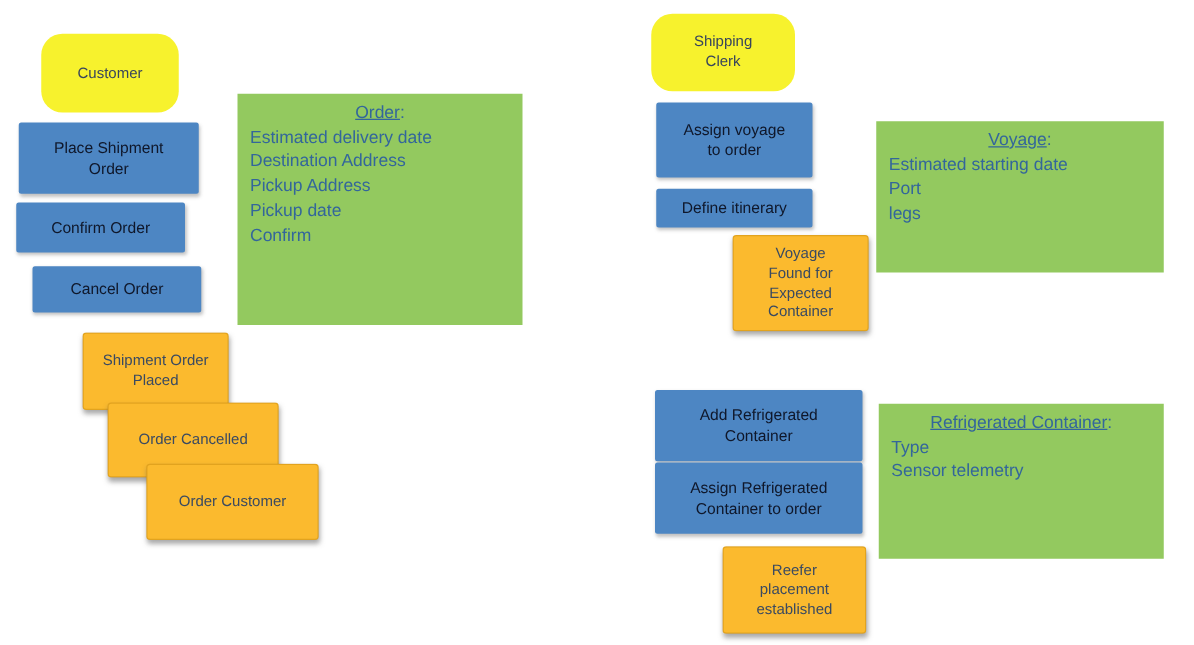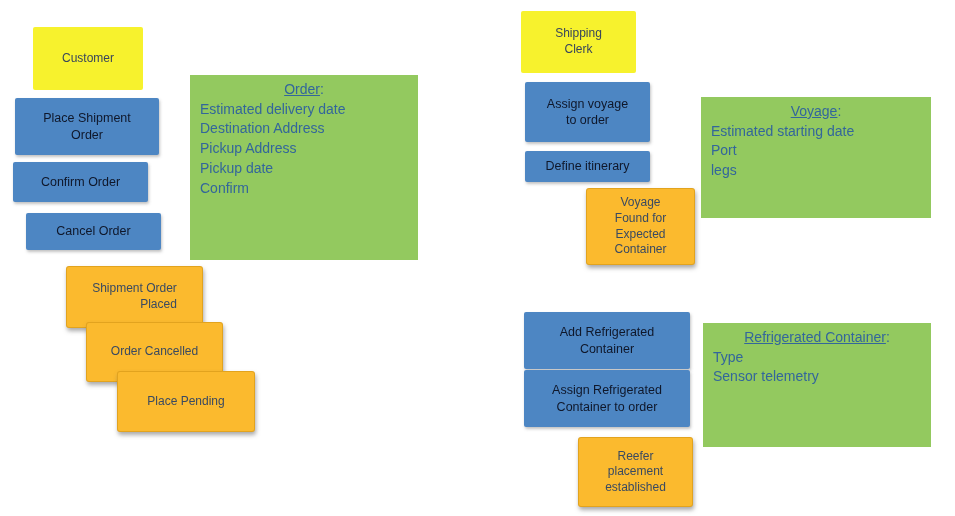--- a/index.html
+++ b/index.html
@@ -23,21 +23,21 @@
     box-sizing: border-box;
     text-align: center;
   }
   .note .txt {
     white-space: pre-line;
     line-height: 1.3;
     padding: 2px 4px;
   }
   .actor {
     background: #F7F22D;
-    border-radius: 2px;
+    border-radius: 17px;
     color: #38455C;
     font-size: 12px;
   }
   .command {
     background: #4D86C3;
     border-radius: 2px;
     color: #0f172a;
     font-size: 12.5px;
     box-shadow: 1px 2px 3px rgba(120,120,120,0.45);
   }
@@ -68,21 +68,21 @@
     text-align: left;
     line-height: 1.42;
   }
 
   
   #n-customer        { left: 33px;  top: 27px;  width: 110px; height: 63px; }
   #n-place-shipment  { left: 15px;  top: 98px;  width: 144px; height: 57px; }
   #n-confirm-order   { left: 13px;  top: 162px; width: 135px; height: 40px; }
   #n-cancel-order    { left: 26px;  top: 213px; width: 135px; height: 37px; }
   #c-order           { left: 190px; top: 75px;  width: 228px; height: 185px; }
-  #n-shipment-placed { left: 66px;  top: 266px; width: 137px; height: 62px; z-index: 1; text-align: right; }
+  #n-shipment-placed { left: 66px;  top: 266px; width: 117px; height: 62px; z-index: 1; }
   #n-order-cancelled { left: 86px;  top: 322px; width: 137px; height: 60px; z-index: 2; }
   #n-order-pending   { left: 117px; top: 371px; width: 138px; height: 61px; z-index: 3; }
 
   
   #n-shipping-clerk  { left: 521px; top: 11px;  width: 115px; height: 62px; }
   #n-assign-voyage   { left: 525px; top: 82px;  width: 125px; height: 60px; }
   #n-define-itin     { left: 525px; top: 151px; width: 125px; height: 31px; }
   #n-voyage-found    { left: 586px; top: 188px; width: 109px; height: 77px; z-index: 1; }
   #c-voyage          { left: 701px; top: 97px;  width: 230px; height: 121px; }
   #n-add-ref         { left: 524px; top: 312px; width: 166px; height: 57px; }
@@ -128,21 +128,21 @@
   <div class="note event" id="n-shipment-placed">
     <span class="txt">Shipment Order
 Placed</span>
   </div>
 
   <div class="note event" id="n-order-cancelled">
     <span class="txt">Order Cancelled</span>
   </div>
 
   <div class="note event" id="n-order-pending">
-    <span class="txt">Place Pending</span>
+    <span class="txt">Order Customer</span>
   </div>
 
   <div class="note actor" id="n-shipping-clerk">
     <span class="txt">Shipping
 Clerk</span>
   </div>
 
   <div class="note command" id="n-assign-voyage">
     <span class="txt">Assign voyage
 to order</span>

